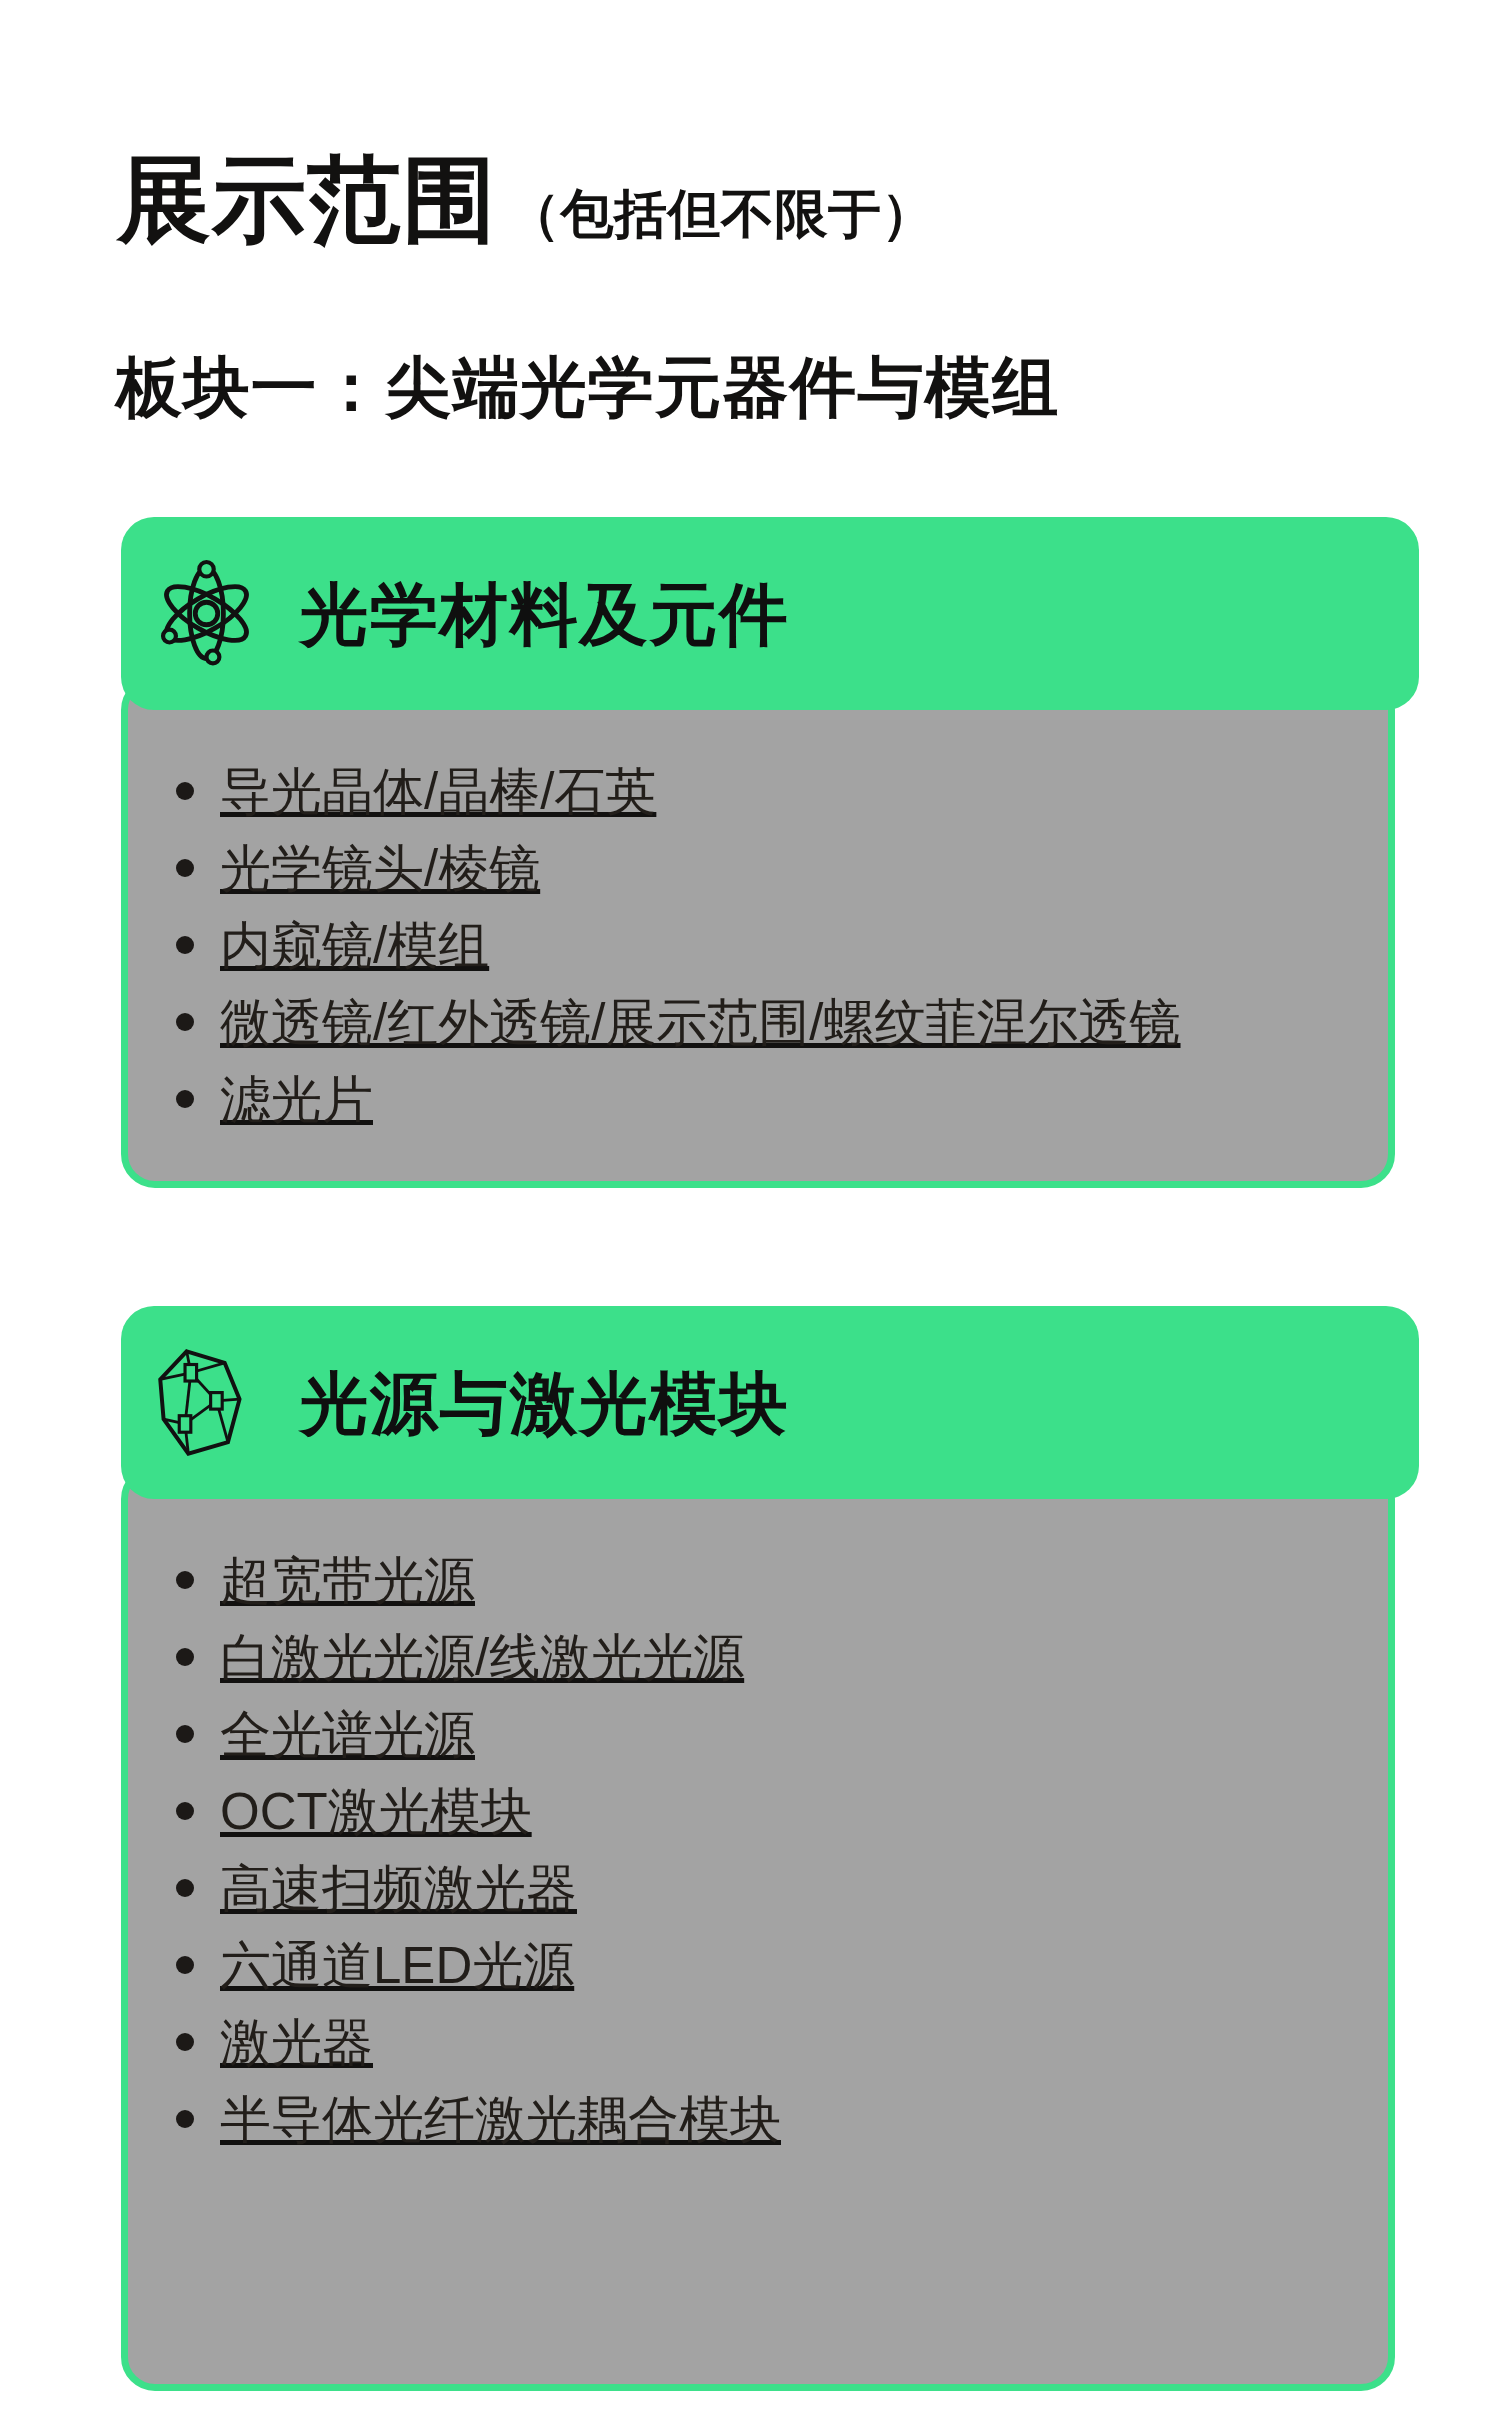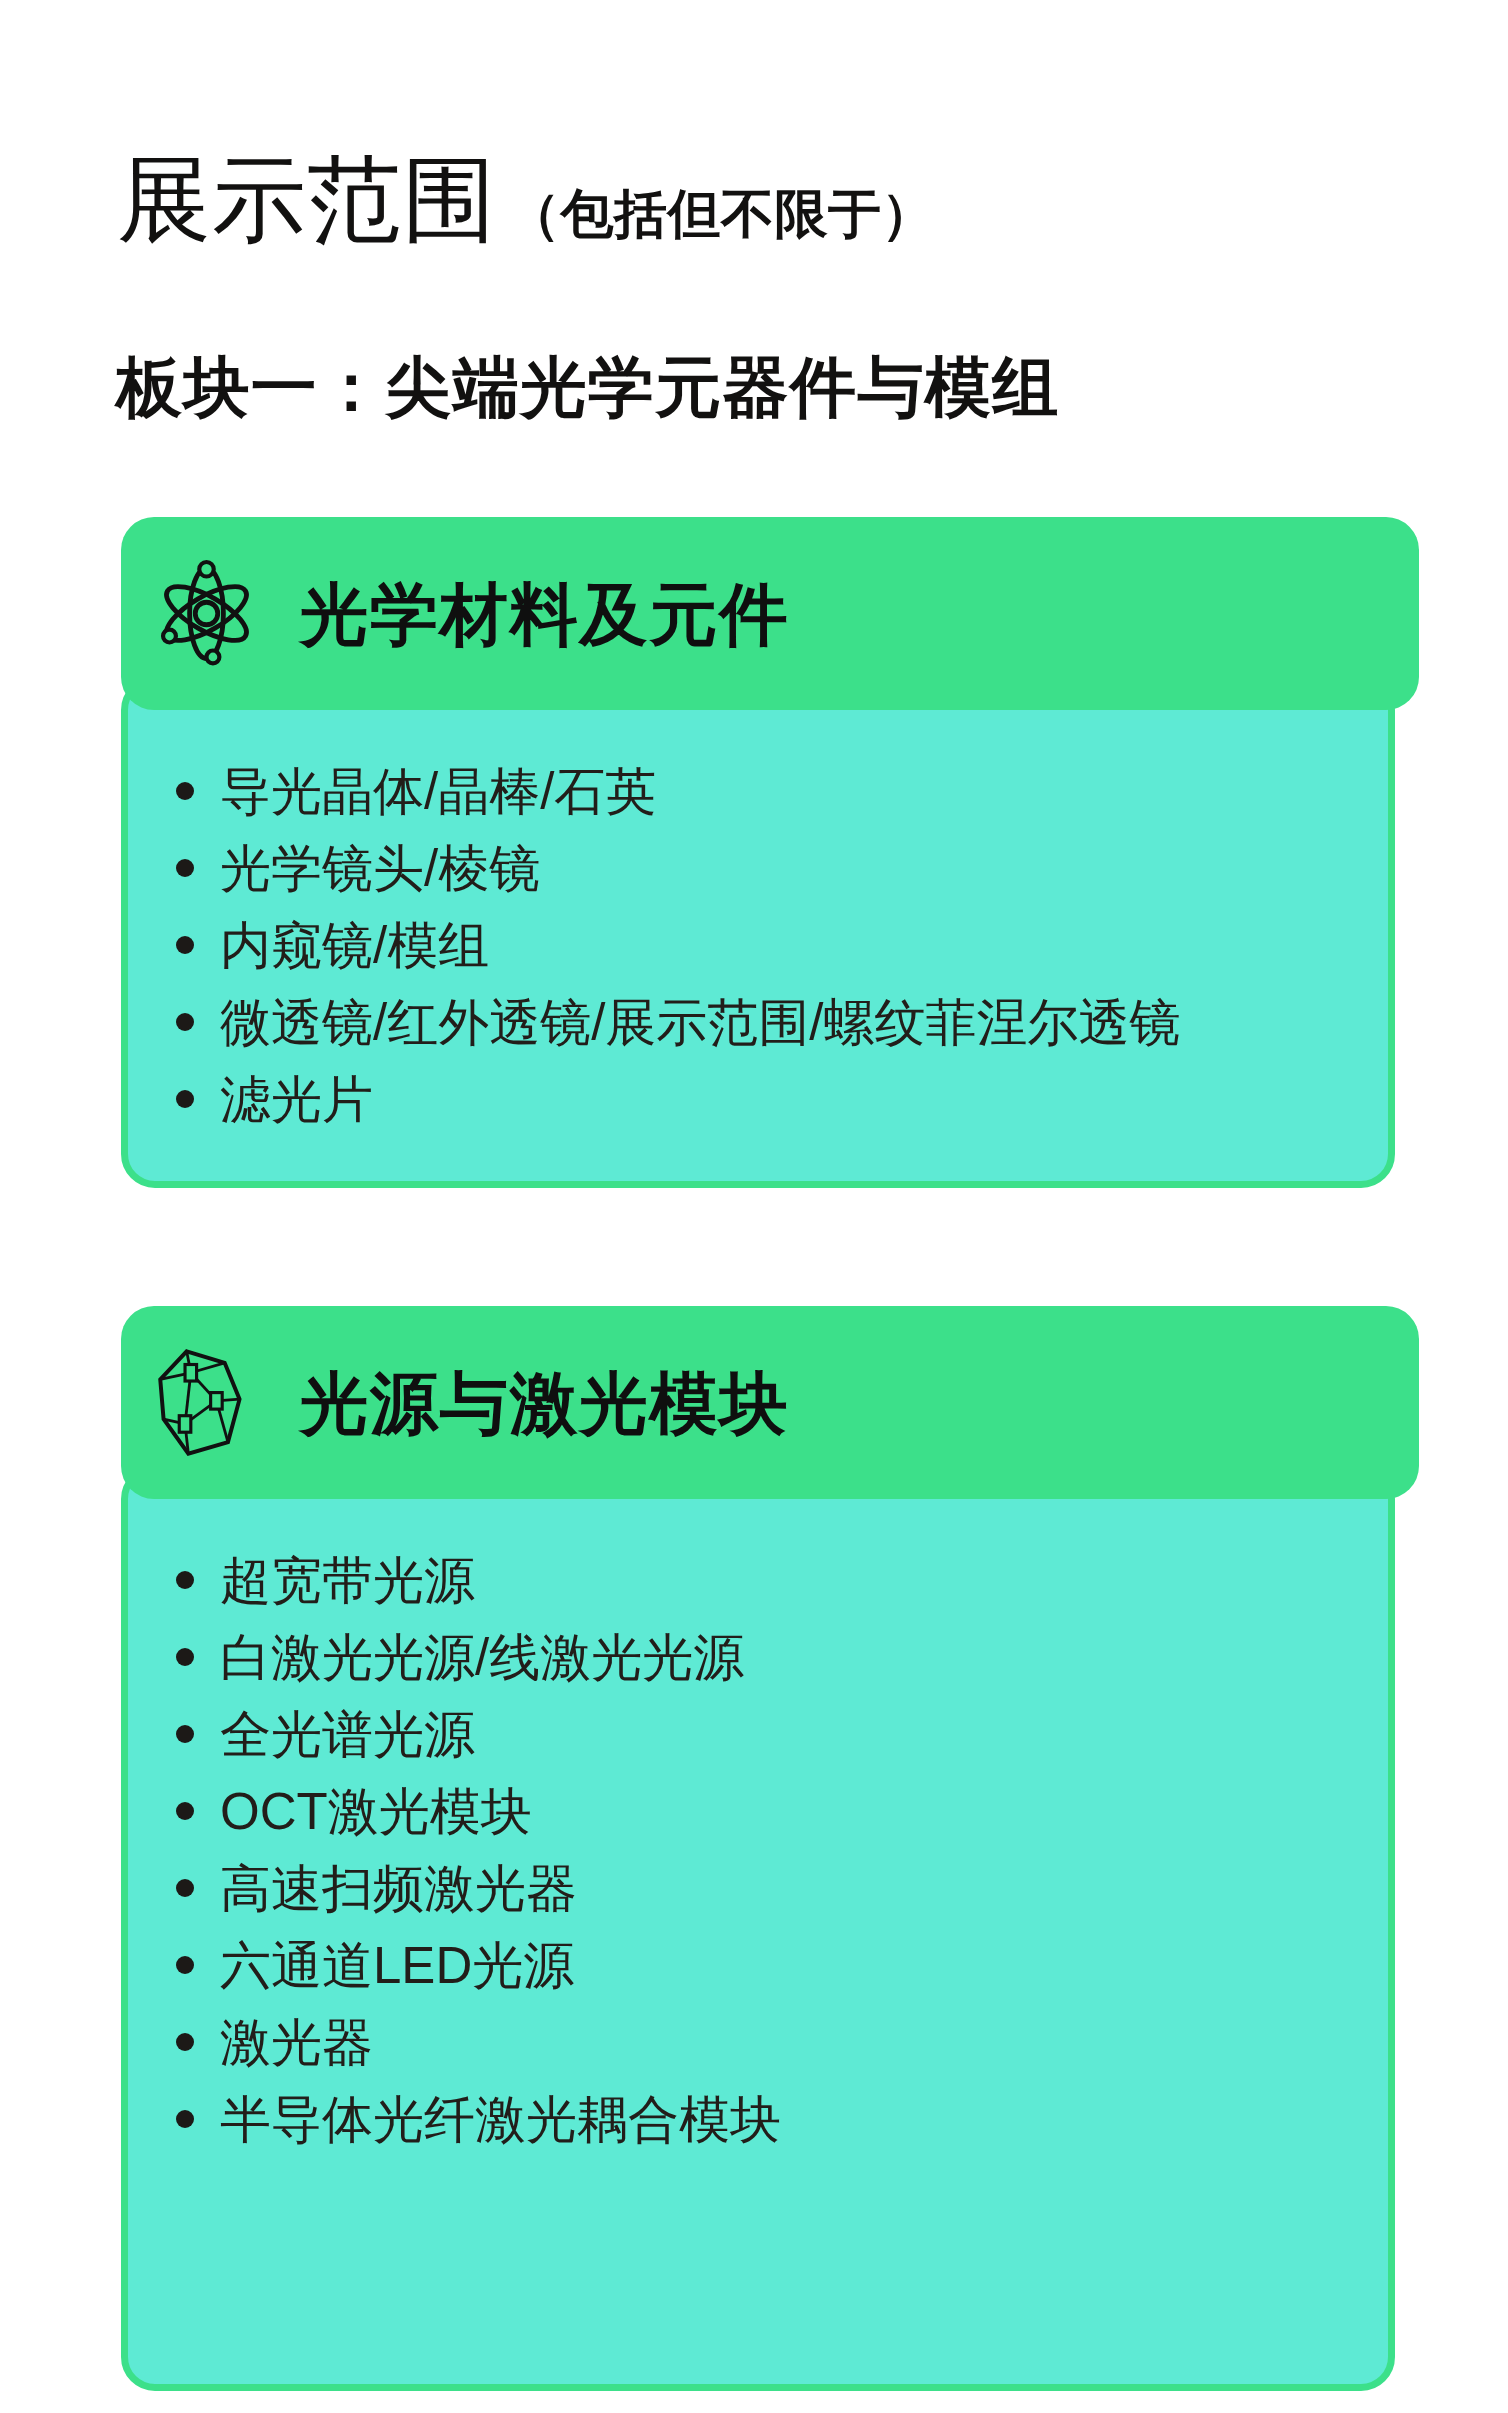--- a/index.html
+++ b/index.html
@@ -11,21 +11,21 @@
   html,body{width:1508px;height:2438px;background:#ffffff;overflow:hidden;}
   body{font-family:"Liberation Sans","DejaVu Sans",sans-serif;color:var(--ink);}
 
   .page{position:relative;width:1508px;height:2438px;}
 
   .title-row{
     margin:153px 0 0 117px;
     display:flex;align-items:baseline;line-height:1;
   }
   .main-title{
-    font-size:94px;font-weight:400;color:var(--ink);letter-spacing:1px;
+    font-size:94px;font-weight:700;color:var(--ink);letter-spacing:1px;
   }
   .title-suffix{
     font-size:53px;font-weight:900;color:var(--ink);margin-left:10px;letter-spacing:0.5px;
   }
 
   .section-heading{
     margin:107px 0 0 116px;
     font-size:66px;font-weight:900;line-height:1;color:var(--ink);letter-spacing:1.4px;
   }
 
@@ -42,24 +42,25 @@
     z-index:2;
   }
   .icon-wrap{width:103px;height:109px;flex:none;display:flex;align-items:center;justify-content:center;}
   .icon-wrap svg{width:100%;height:100%;}
   .card-title{
     font-size:68px;font-weight:900;color:#0f0f0f;margin-left:42px;letter-spacing:1.9px;line-height:1;
   }
 
   .card-body{
     position:absolute;top:159px;left:0;right:0;bottom:0;
-    background:#5eead4;
+    background:#a3a3a3;
     border:7.7px solid var(--accent-green);
     border-radius:34px;
     z-index:1;
+    text-decoration:underline;
   }
   ul.bullets{
     list-style:none;
     padding:70px 29px 0 92px;
   }
   ul.bullets li{
     position:relative;
     font-size:51px;
     line-height:77px;
     font-weight:400;

